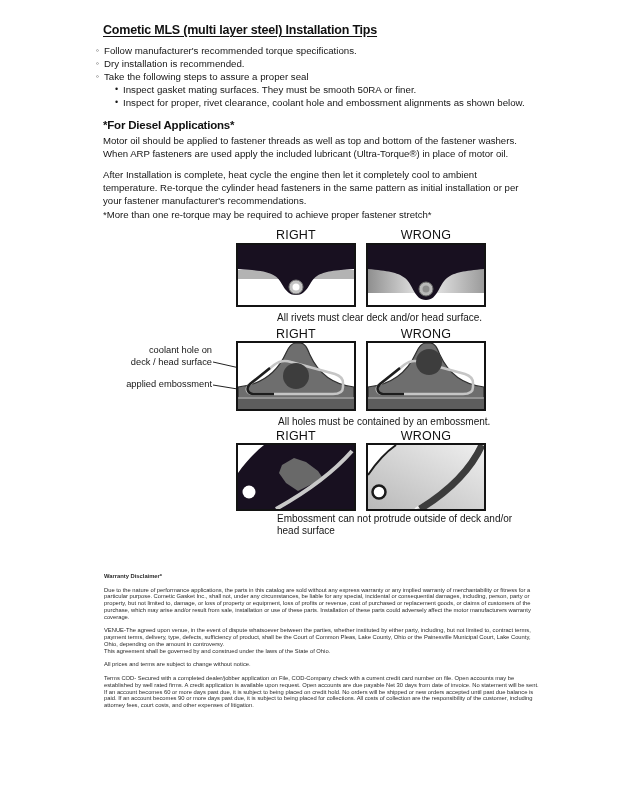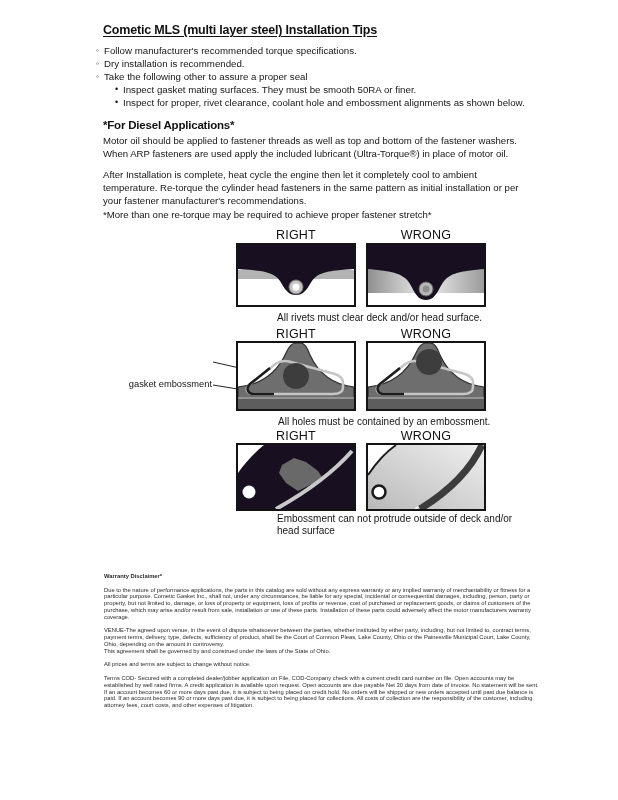--- a/index.html
+++ b/index.html
@@ -41,21 +41,21 @@
     <div class="bullet-row">
       <span class="bullet-glyph">◦</span>
       <span>Follow manufacturer's recommended torque specifications.</span>
     </div>
     <div class="bullet-row">
       <span class="bullet-glyph">◦</span>
       <span>Dry installation is recommended.</span>
     </div>
     <div class="bullet-row">
       <span class="bullet-glyph">◦</span>
-      <span>Take the following other to assure a proper seal</span>
+      <span>Take the following steps to assure a proper seal</span>
     </div>
     <div class="bullet-row sub">
       <span class="bullet-glyph">•</span>
       <span>Inspect gasket mating surfaces.  They must be smooth 50RA or finer.</span>
     </div>
     <div class="bullet-row sub">
       <span class="bullet-glyph">•</span>
       <span>Inspect for proper, rivet clearance, coolant hole and embossment alignments as shown below.</span>
     </div>
   </div>
@@ -93,21 +93,25 @@
       <circle cx="60" cy="46" r="7" fill="#b9b9b9" stroke="#666666" stroke-width="1"></circle>
       <circle cx="60" cy="46" r="3.5" fill="#8d8d8d"></circle>
       <rect x="1" y="1" width="118" height="62" fill="none" stroke="#131313" stroke-width="2"></rect>
     </svg>
   </div>
   <div class="abs caption" style="left:237px;top:312px;">All rivets must clear deck and/or head surface.</div>
 
   <div class="abs rw-label" style="left:236px;top:327px;">RIGHT</div>
   <div class="abs rw-label" style="left:366px;top:327px;">WRONG</div>
 
-  <div class="abs side-label" style="left:106px;top:379px;width:106px;">gasket embossment</div>
+  <div class="abs side-label" style="left:106px;top:345px;width:106px;">
+    <div>coolant hole on</div>
+    <div>deck / head surface</div>
+  </div>
+  <div class="abs side-label" style="left:106px;top:379px;width:106px;">applied embossment</div>
 
   <div class="abs" style="left:212px;top:355px;">
     <svg width="100" height="45" viewBox="0 0 100 45">
       <line x1="1" y1="7" x2="85" y2="26" stroke="#222222" stroke-width="1"></line>
       <line x1="1" y1="30" x2="50" y2="38" stroke="#222222" stroke-width="1"></line>
     </svg>
   </div>
 
   <div class="abs" style="left:236px;top:341px;">
     <svg width="120" height="70" viewBox="0 0 120 70">

